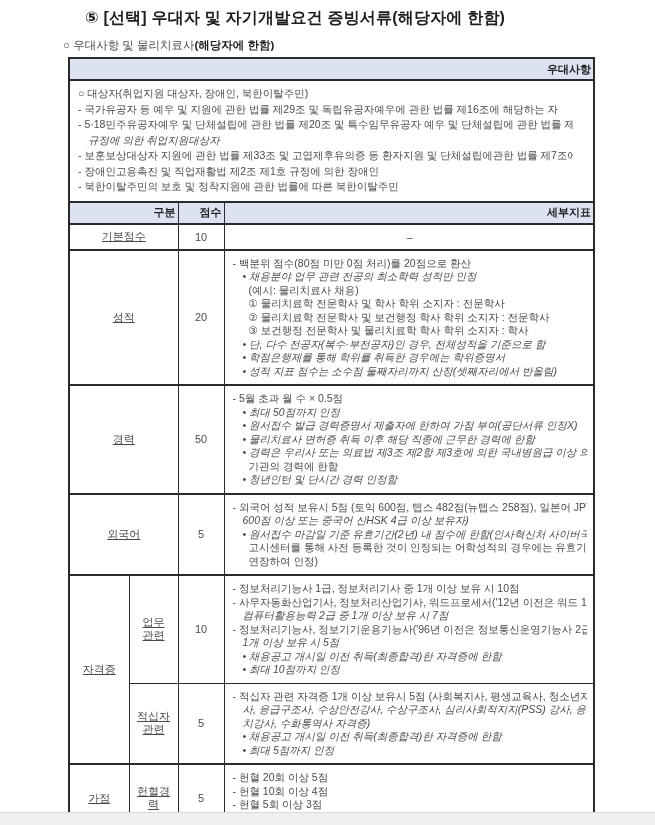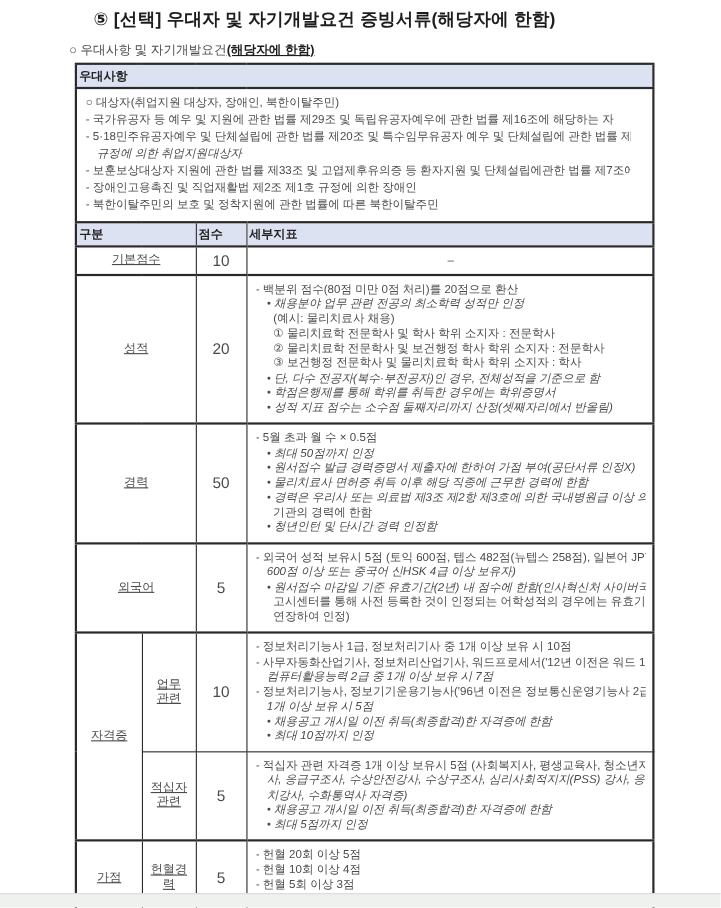--- a/index.html
+++ b/index.html
@@ -17,64 +17,64 @@
     color:var(--text);
   }
   .abs{position:absolute;}
   #heading1{
     left:85px;top:8px;font-size:16px;font-weight:bold;color:var(--heading);
     letter-spacing:0.2px;white-space:nowrap;
   }
   #heading2{
     left:63px;top:38px;font-size:11.5px;color:var(--text);white-space:nowrap;
   }
-  #heading2 .emph{font-weight:bold;text-decoration:underline;color:var(--heading);}
+  #heading2 .emph{font-weight:bold;color:var(--heading);}
   table#score-table{
     position:absolute;left:68px;top:57px;width:525px;
     border-collapse:collapse;table-layout:fixed;
     border:2px solid var(--line);
   }
   td{
     border:1px solid var(--line);
     font-size:10.5px;color:var(--text);
     padding:2px 4px;vertical-align:middle;
     overflow:hidden;
   }
   tr.major > td{border-top:2px solid var(--line);}
   tr.minor > td{border-top:1px solid var(--line);}
   td.hdr{
     background:var(--hdr-bg);
-    font-weight:bold;color:#222222;text-align:left;
+    font-weight:bold;color:#222222;text-align:right;
     font-size:11px;height:22px;padding:2px;
   }
   td.elig{padding:5px 20px 6px 8px;}
   td.cat{
     text-align:center;font-size:11px;line-height:13px;text-decoration:underline;
   }
-  td.score{text-align:center;font-size:14px;margin-left:24px;}
+  td.score{text-align:center;font-size:11px;margin-left:24px;}
   td.detail{padding:6px 6px 6px 8px;}
   td.detail.center{text-align:center;}
   .dl{
     line-height:13.5px;white-space:nowrap;overflow:hidden;
   }
   .elig .dl{line-height:15.5px;}
   .i0{margin-left:0;}
   .i1{margin-left:10px;font-style:italic;}
   .i2{margin-left:16px;}
   #bottom-strip{
     left:0;top:812px;width:655px;height:13px;
     background:var(--strip);border-top:1px solid #dadada;
   }
 </style>
 </head>
 <body>
 
 <div class="abs" id="heading1">⑤ [선택] 우대자 및 자기개발요건 증빙서류(해당자에 한함)</div>
 
-<div class="abs" id="heading2"><span>○ 우대사항 및 자기개발요건</span><span class="emph">(해당자에 한함)</span></div>
+<div class="abs" id="heading2"><span>○ 우대사항 및 물리치료사</span><span class="emph">(해당자에 한함)</span></div>
 
 <table id="score-table">
   <colgroup>
     <col style="width:60px">
       <col style="width:49px">
       <col style="width:46px">
       <col style="width:370px">
   </colgroup>
   <tbody id="score-table-body">
     <tr class="major">

